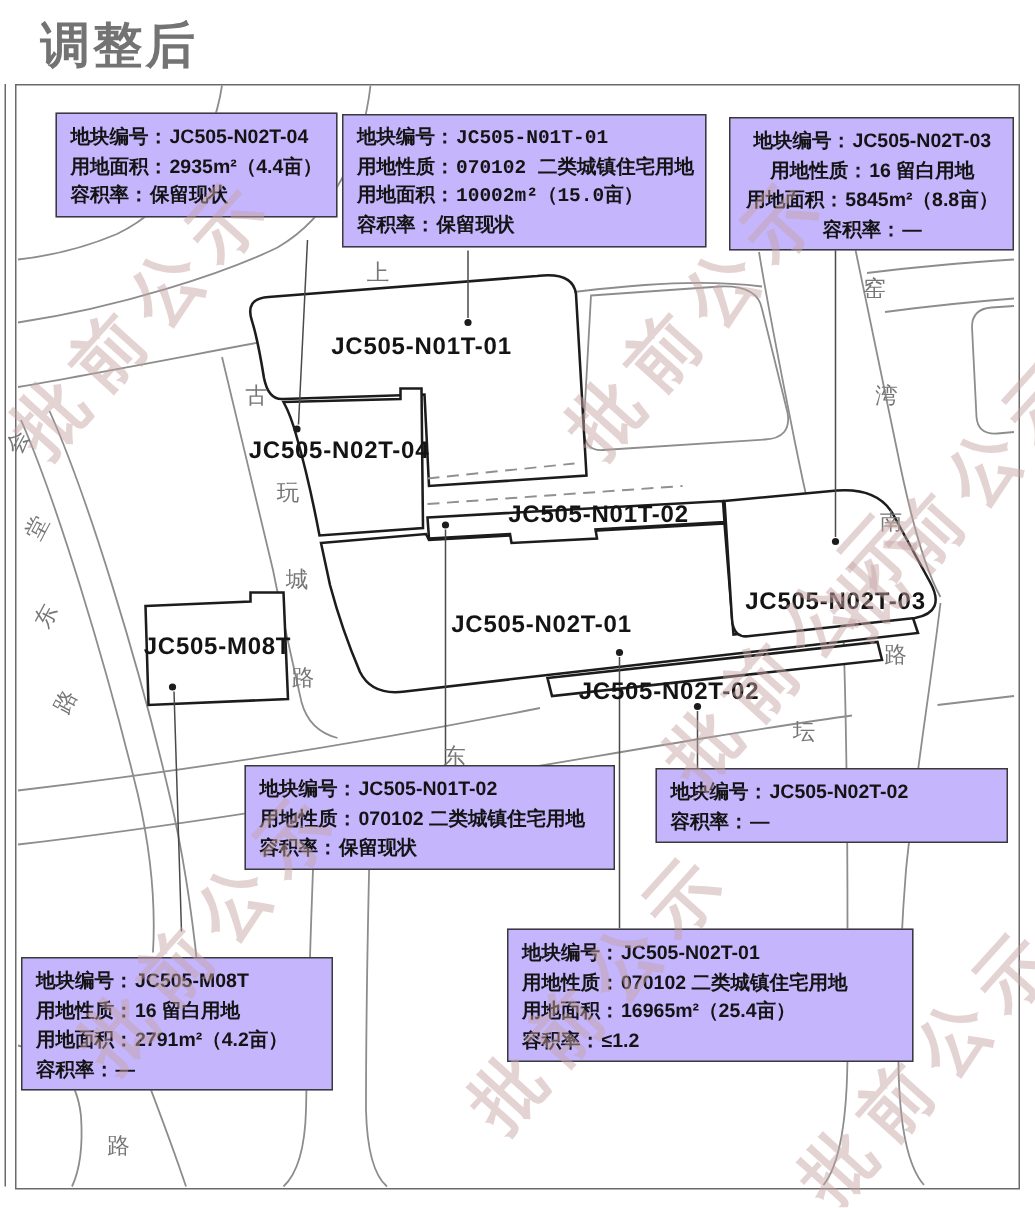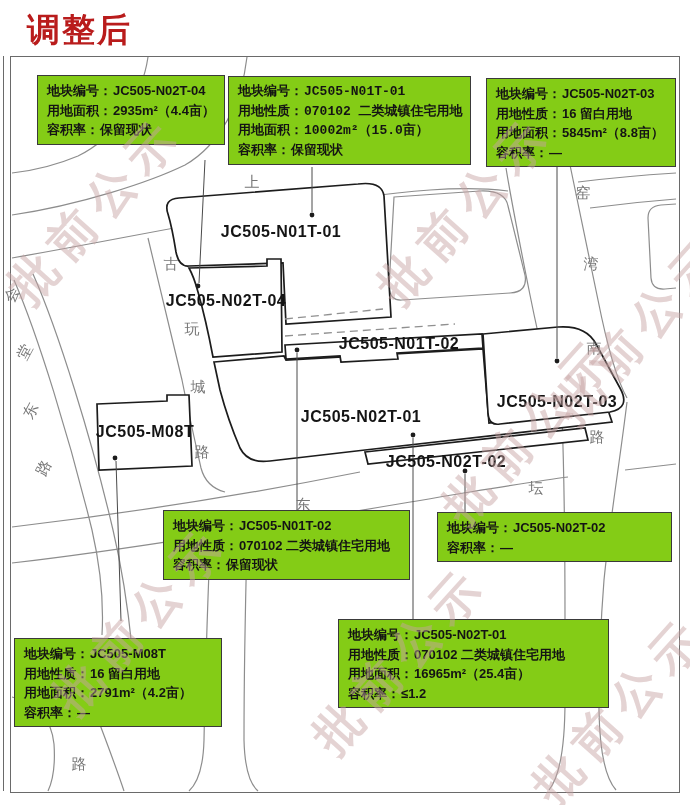--- a/index.html
+++ b/index.html
@@ -2,41 +2,41 @@
 <html><head>
 <meta charset="utf-8">
 <style>
   html,body{margin:0;padding:0;background:#fff;}
   .stage{
     position:relative;width:690px;height:805px;background:#ffffff;
     font-family:"Liberation Sans",sans-serif;overflow:hidden;color:#111;
   }
   .title{
     position:absolute;left:27px;top:8px;font-size:33px;font-weight:bold;
-    letter-spacing:2px;color:#b91c1c;
+    letter-spacing:2px;color:#737373;
   }
   .map-frame{
     position:absolute;left:10px;top:56px;width:668px;height:735px;
     border:1.4px solid #6a6a6a;background:#fff;
   }
   .edge-line{
     position:absolute;left:3px;top:56px;width:0;height:735px;border-left:1.4px solid #6a6a6a;
   }
   svg.map{position:absolute;left:0;top:0;width:690px;height:805px;}
   .plabel{
     position:absolute;transform:translate(-50%,-50%);white-space:nowrap;
     font-size:16px;font-weight:bold;color:#141414;letter-spacing:0.5px;z-index:8;
   }
   .st{
     position:absolute;transform:translate(-50%,-50%);font-size:15px;color:#767676;
     z-index:6;white-space:nowrap;
   }
   .st.rot{transform:translate(-50%,-50%) rotate(-62deg);}
   .ibox{
-    position:absolute;background:#84cc16;border:1.6px solid #3a3a3a;
+    position:absolute;background:#c4b5fd;border:1.6px solid #3a3a3a;
     padding:5px 8px 4px 9px;z-index:20;box-sizing:border-box;
   }
   .irow{font-size:13px;line-height:19.5px;font-weight:600;white-space:nowrap;color:#141414;}
   .irow .ilab{margin-right:1px;}
   .wm{
     position:absolute;transform:translate(-50%,-50%) rotate(-48deg);
     font-size:48px;font-weight:bold;letter-spacing:10px;white-space:nowrap;
     color:rgba(198,162,162,0.48);z-index:40;pointer-events:none;
   }
 </style>
@@ -144,21 +144,21 @@
     <div class="irow"><span class="ilab">容积率：</span><span>保留现状</span></div>
   </div>
 
   <div class="ibox" style="left:228px;top:76px;width:243px;font-family:Liberation Mono, monospace;">
     <div class="irow"><span class="ilab">地块编号：</span><span>JC505-N01T-01</span></div>
     <div class="irow"><span class="ilab">用地性质：</span><span>070102 二类城镇住宅用地</span></div>
     <div class="irow"><span class="ilab">用地面积：</span><span>10002m²（15.0亩）</span></div>
     <div class="irow"><span class="ilab">容积率：</span><span>保留现状</span></div>
   </div>
 
-  <div class="ibox" style="left:486px;top:78px;width:190px;">
+  <div class="ibox" style="left:486px;top:78px;width:190px;text-align:center;">
     <div class="irow"><span class="ilab">地块编号：</span><span>JC505-N02T-03</span></div>
     <div class="irow"><span class="ilab">用地性质：</span><span>16 留白用地</span></div>
     <div class="irow"><span class="ilab">用地面积：</span><span>5845m²（8.8亩）</span></div>
     <div class="irow"><span class="ilab">容积率：</span><span>—</span></div>
   </div>
 
   <div class="ibox" style="left:163px;top:510px;width:247px;">
     <div class="irow"><span class="ilab">地块编号：</span><span>JC505-N01T-02</span></div>
     <div class="irow"><span class="ilab">用地性质：</span><span>070102 二类城镇住宅用地</span></div>
     <div class="irow"><span class="ilab">容积率：</span><span>保留现状</span></div>

